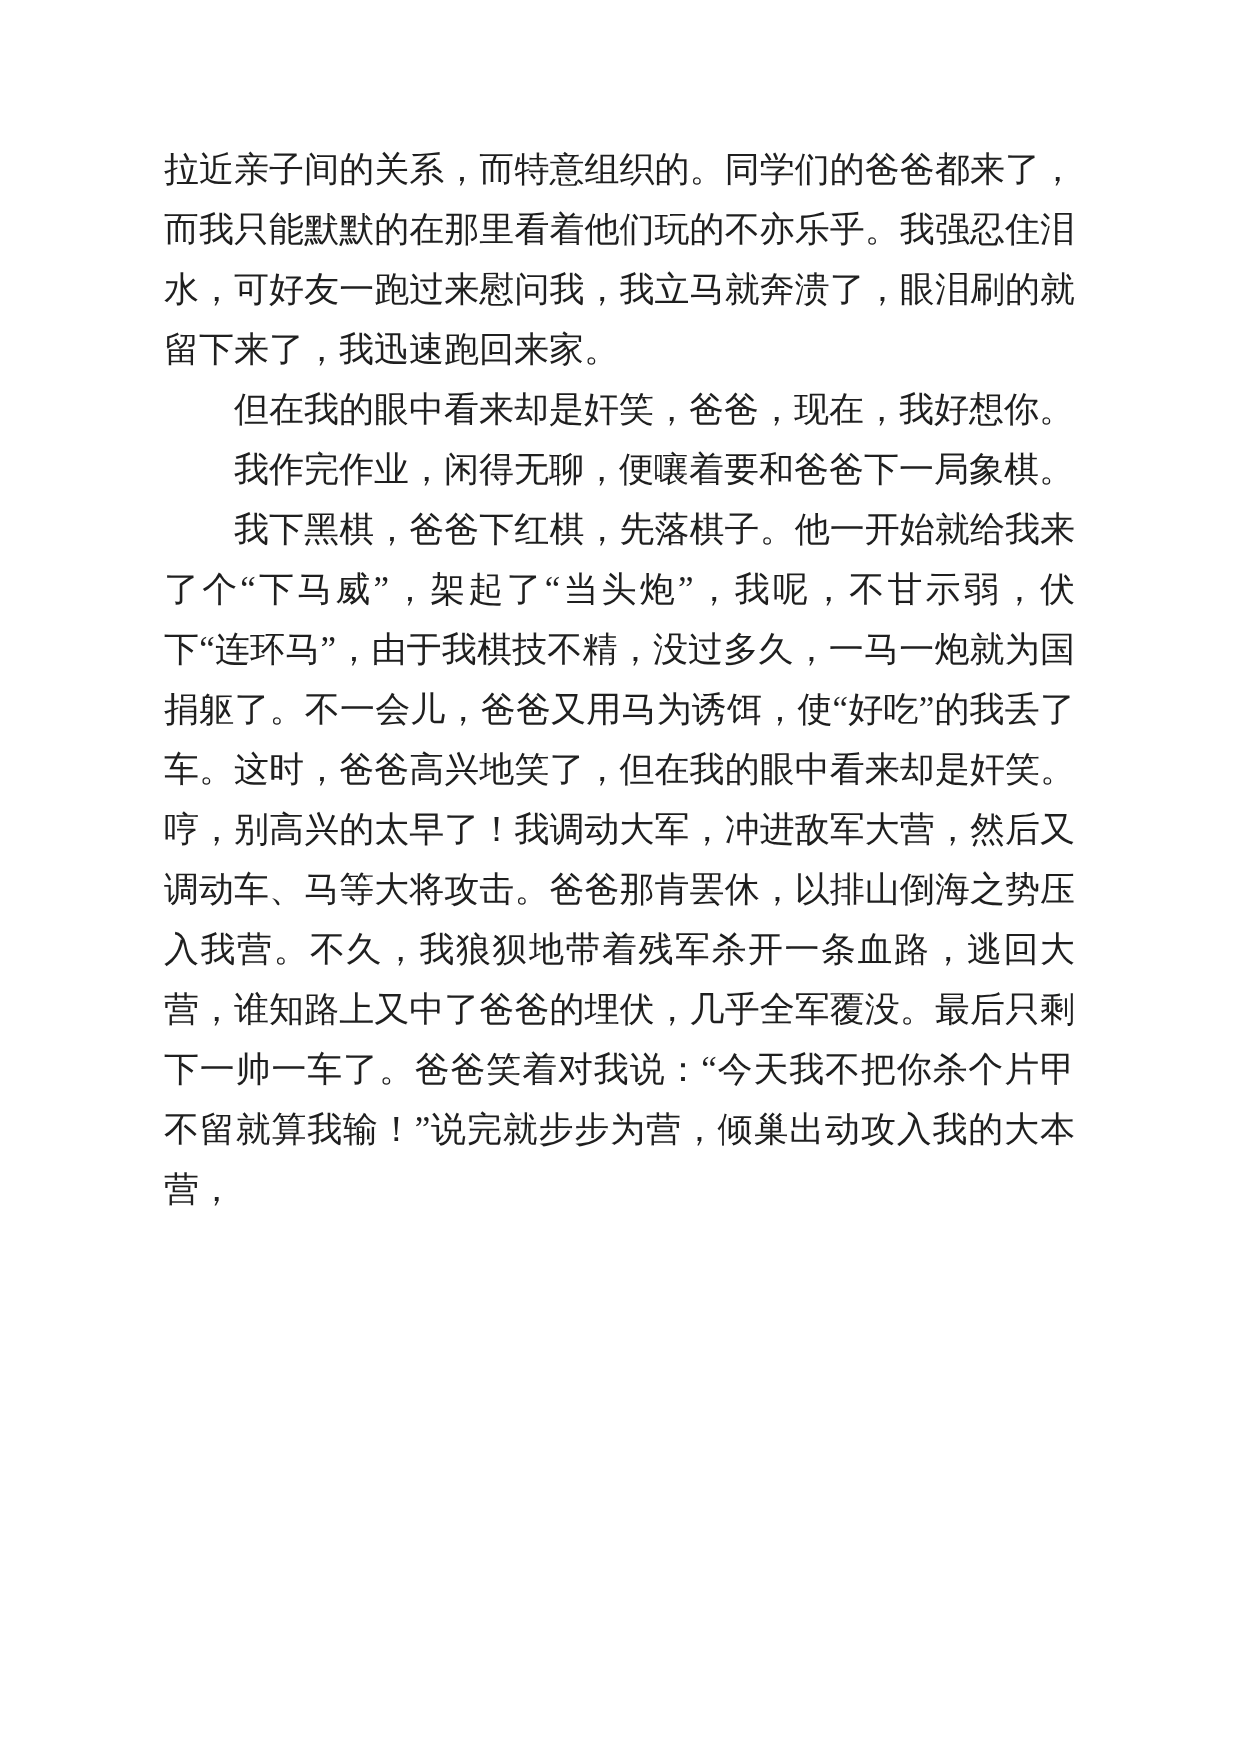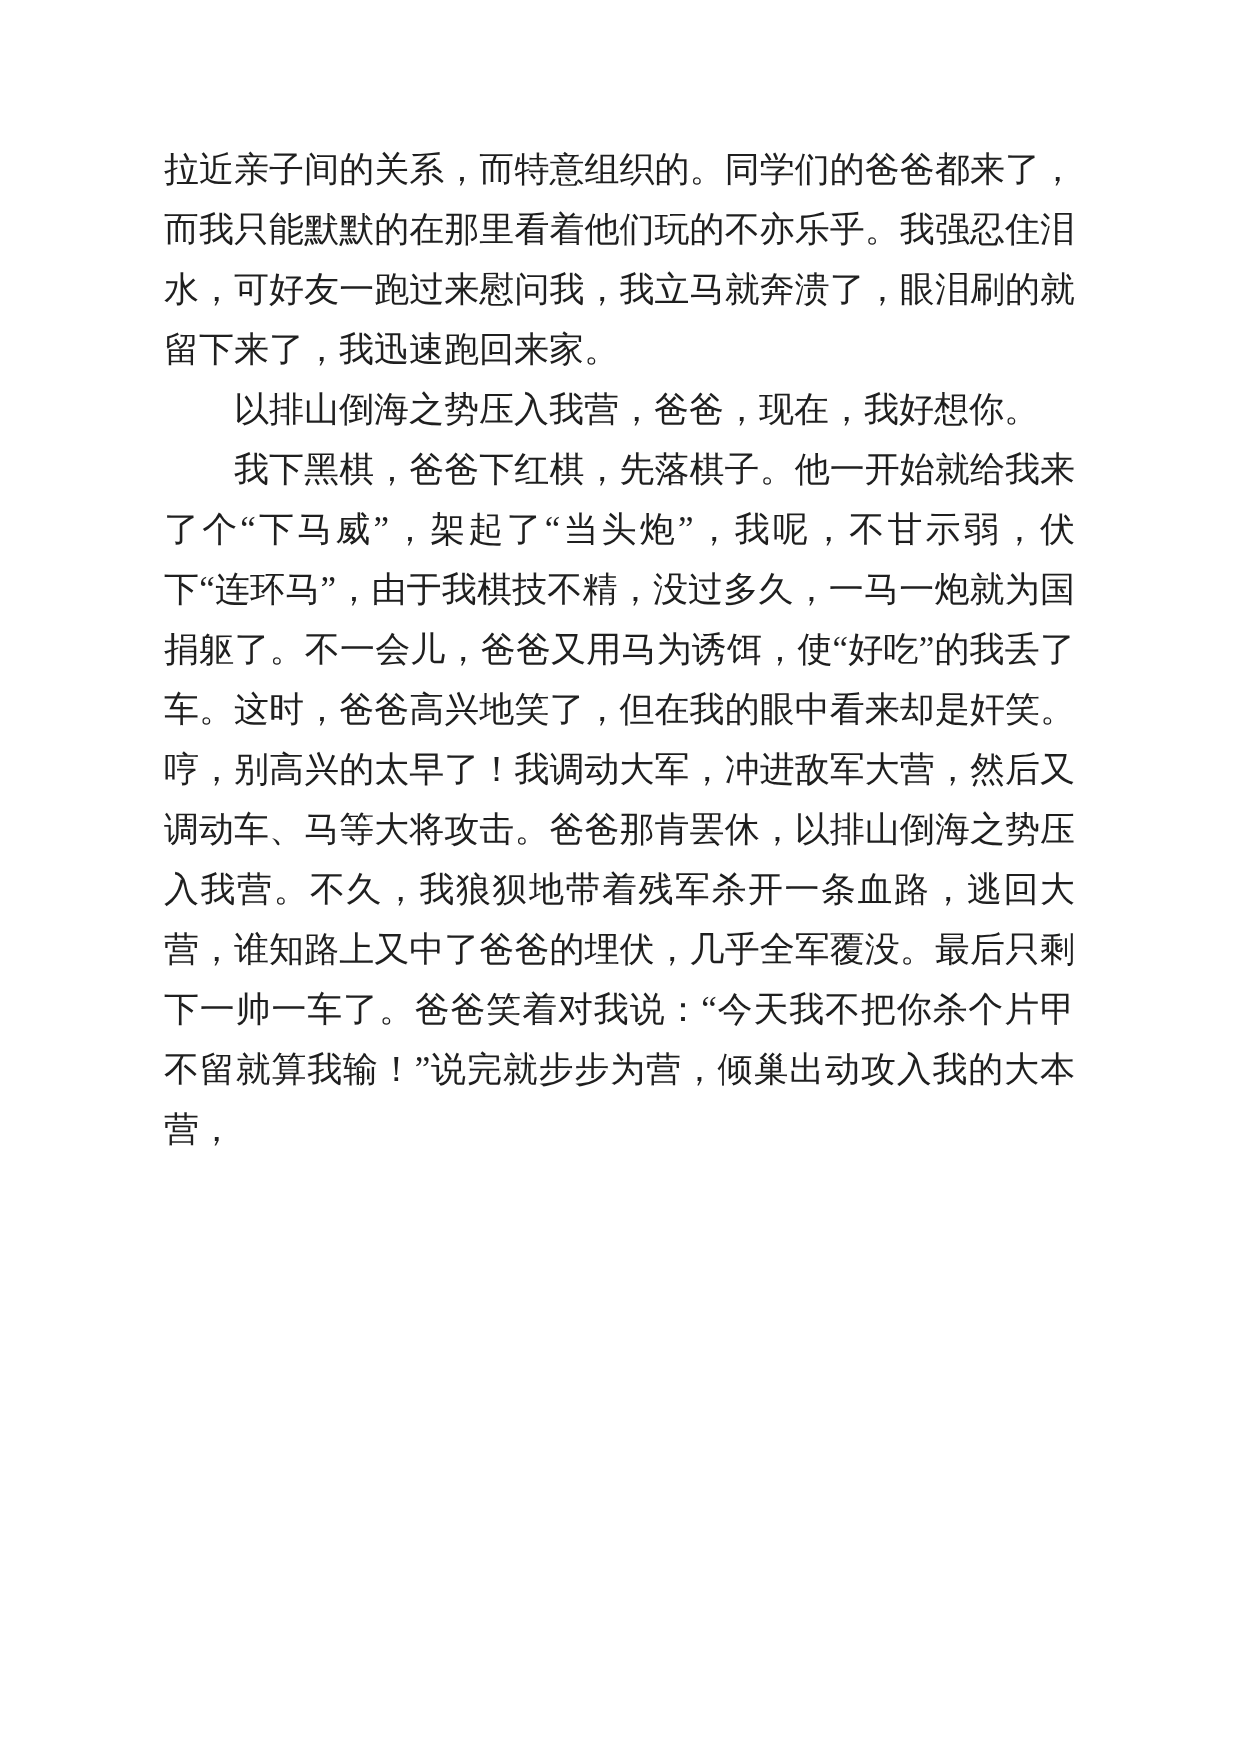--- a/index.html
+++ b/index.html
@@ -35,16 +35,17 @@
   .para.indent {
     text-indent: 2em;
   }
 </style>
 </head>
 <body>
 
 <div class="page">
   <div class="doc-body" id="doc-body">
       <p class="para">拉近亲子间的关系，而特意组织的。同学们的爸爸都来了，而我只能默默的在那里看着他们玩的不亦乐乎。我强忍住泪水，可好友一跑过来慰问我，我立马就奔溃了，眼泪刷的就留下来了，我迅速跑回来家。</p>
-      <p class="para indent">以排山倒海之势压入我营，爸爸，现在，我好想你。</p>
+      <p class="para indent">但在我的眼中看来却是奸笑，爸爸，现在，我好想你。</p>
+      <p class="para indent">我作完作业，闲得无聊，便嚷着要和爸爸下一局象棋。</p>
       <p class="para indent">我下黑棋，爸爸下红棋，先落棋子。他一开始就给我来了个“下马威”，架起了“当头炮”，我呢，不甘示弱，伏下“连环马”，由于我棋技不精，没过多久，一马一炮就为国捐躯了。不一会儿，爸爸又用马为诱饵，使“好吃”的我丢了车。这时，爸爸高兴地笑了，但在我的眼中看来却是奸笑。哼，别高兴的太早了！我调动大军，冲进敌军大营，然后又调动车、马等大将攻击。爸爸那肯罢休，以排山倒海之势压入我营。不久，我狼狈地带着残军杀开一条血路，逃回大营，谁知路上又中了爸爸的埋伏，几乎全军覆没。最后只剩下一帅一车了。爸爸笑着对我说：“今天我不把你杀个片甲不留就算我输！”说完就步步为营，倾巢出动攻入我的大本营，</p>
     </div>
 </div>
 
 </body></html>

